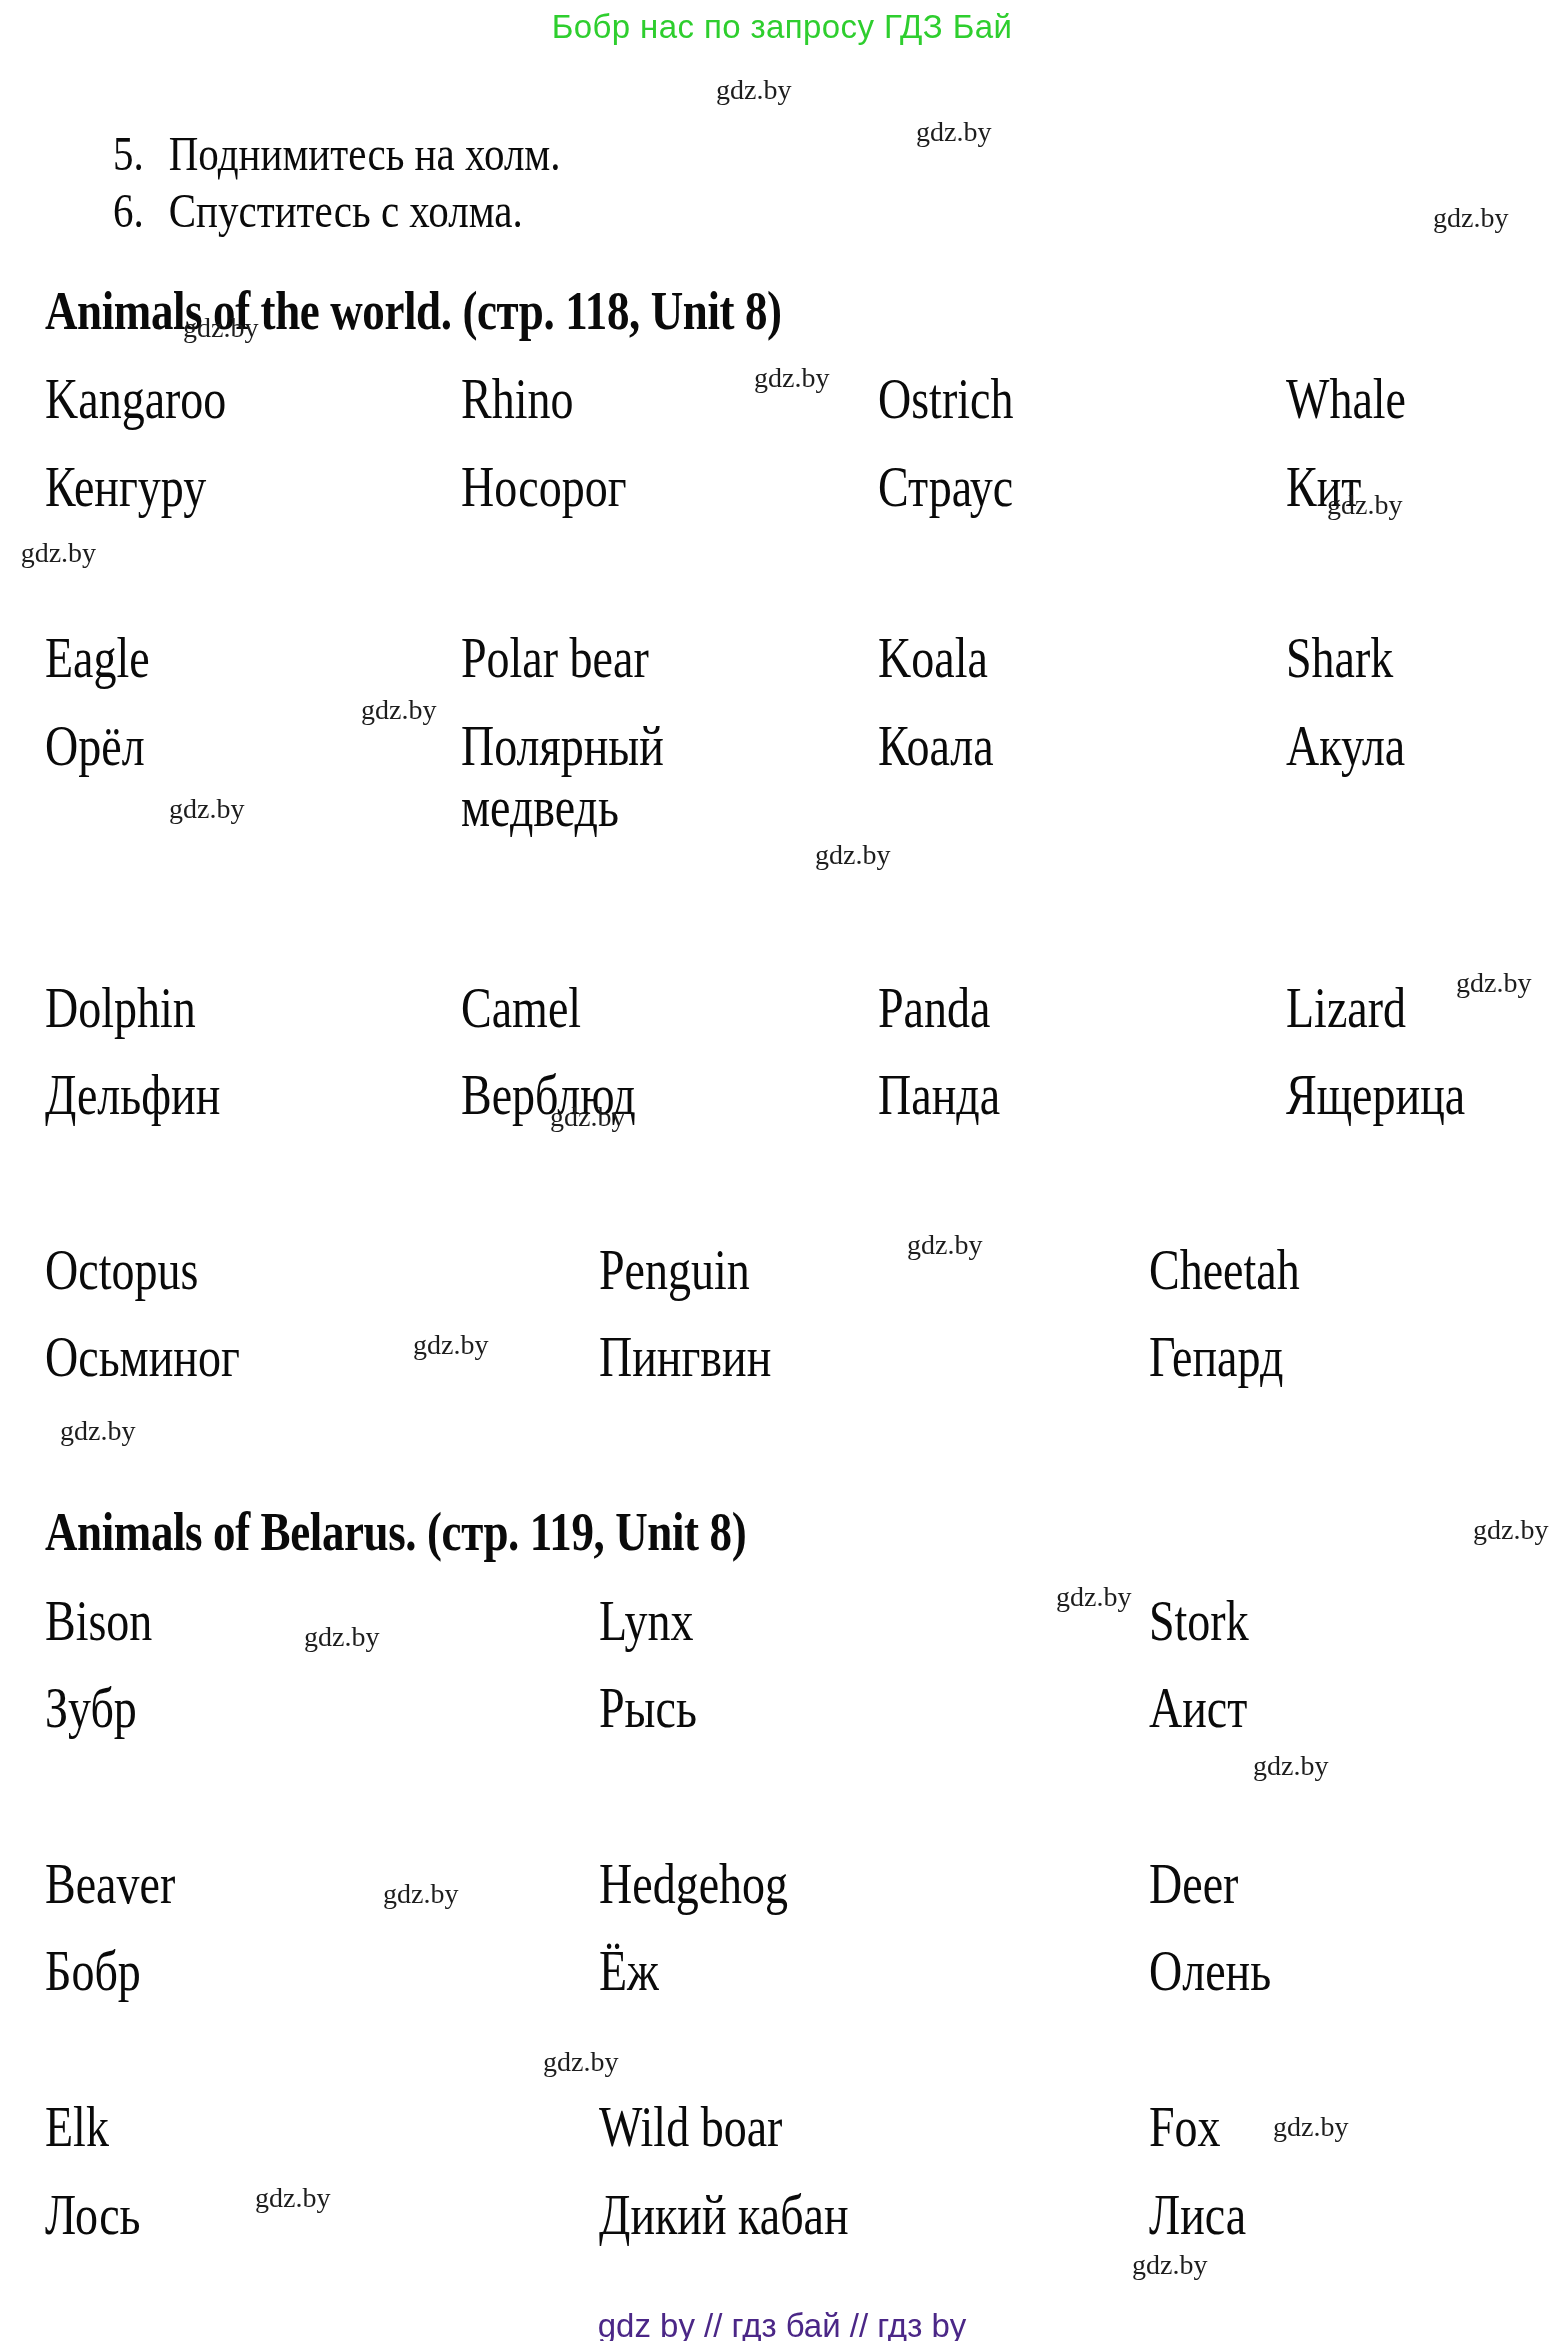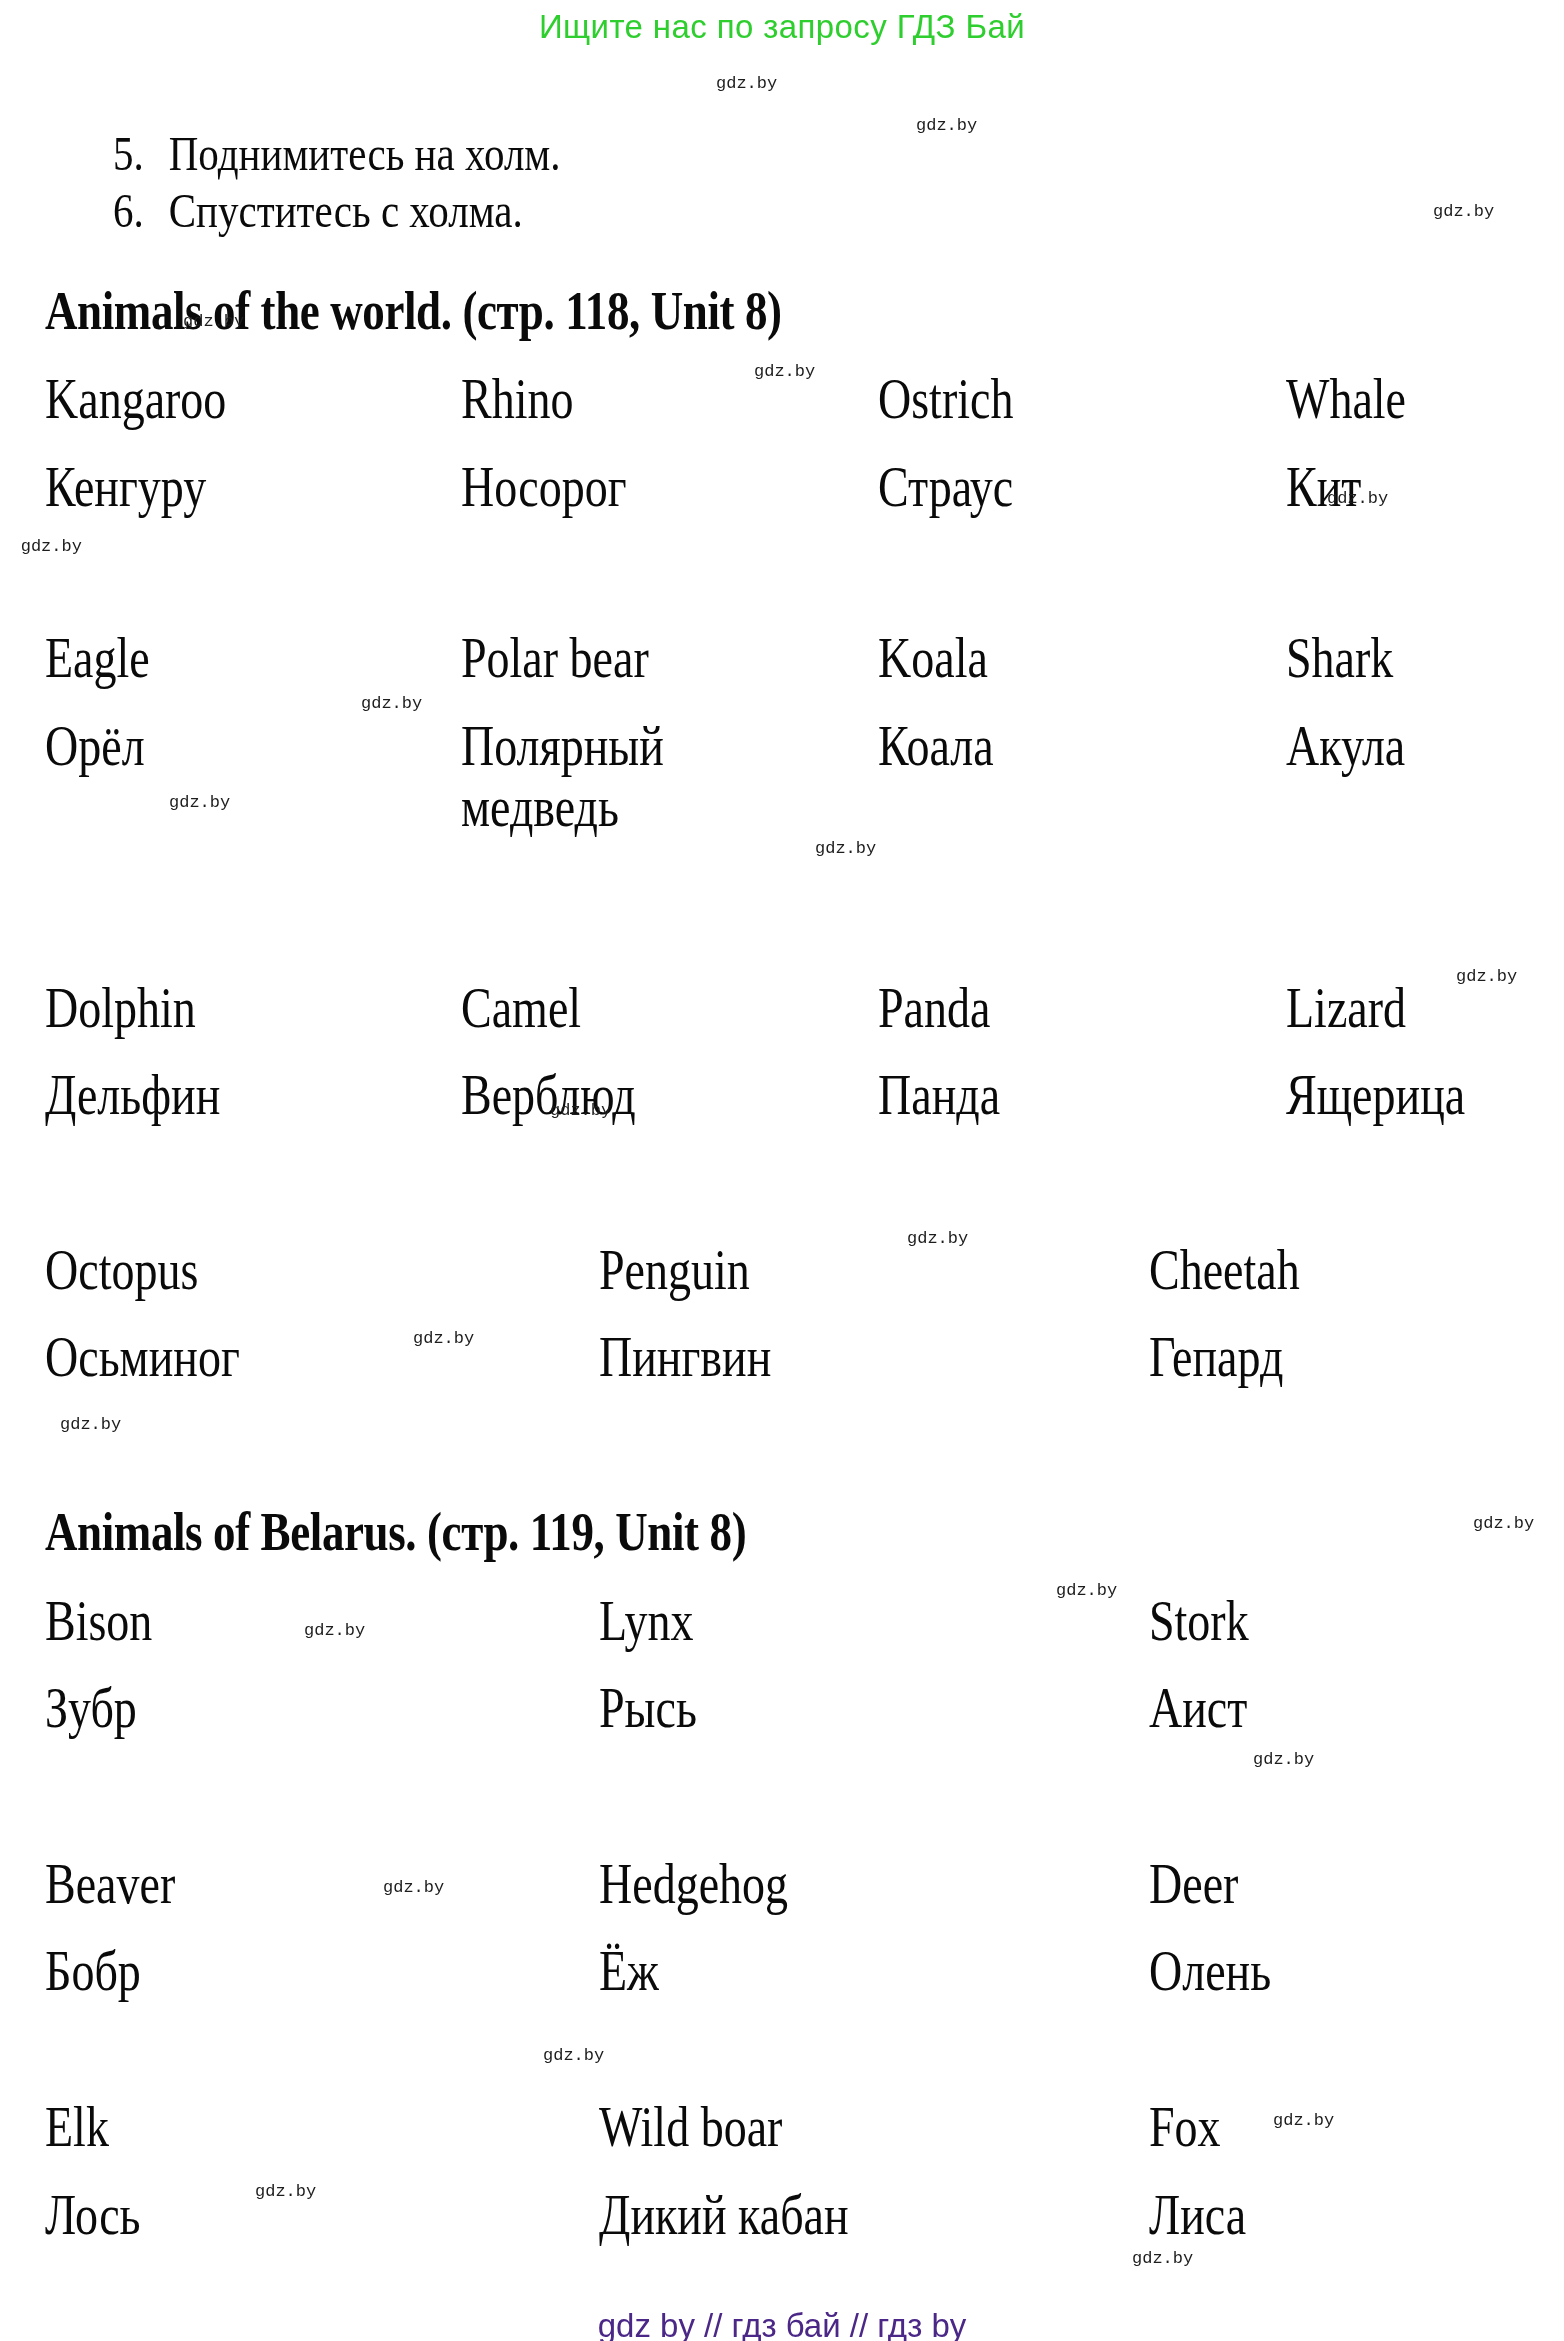--- a/index.html
+++ b/index.html
@@ -22,22 +22,22 @@
   }
   .footer {
     position: absolute;
     top: 2307px; left: 0; width: 100%;
     text-align: center;
     font-family: "Liberation Sans", sans-serif;
     font-size: 33px; font-weight: 500;
   }
   .wm {
     position: absolute;
-    font-family: Liberation Mono, monospace;
-    font-size: 17px;
+    font-family: Liberation Serif, serif;
+    font-size: 28px;
     color: #1d1d1d;
     white-space: nowrap;
   }
   .list-item {
     position: absolute;
     font-size: 41px;
     white-space: nowrap;
     transform: scaleY(1.2);
     transform-origin: 0 0;
   }
@@ -62,21 +62,21 @@
   .word.wrap {
     white-space: normal;
     width: 256px;
   }
 </style>
 </head>
 <body>
 
 <div id="page">
 
-  <div class="banner" style="color:#2ECE2E;">Ищите нас по запросу ГДЗ Бай</div>
+  <div class="banner" style="color:#2ECE2E;">Бобр нас по запросу ГДЗ Бай</div>
 
   <div class="list-item" style="left:113px; top:124px;">
     <span class="num">5.</span><span>Поднимитесь на холм.</span>
   </div>
   <div class="list-item" style="left:113px; top:181px;">
     <span class="num">6.</span><span>Спуститесь с холма.</span>
   </div>
 
   <div class="heading" style="left:45px; top:279px;">Animals of the world. (стр. 118, Unit 8)</div>
 

